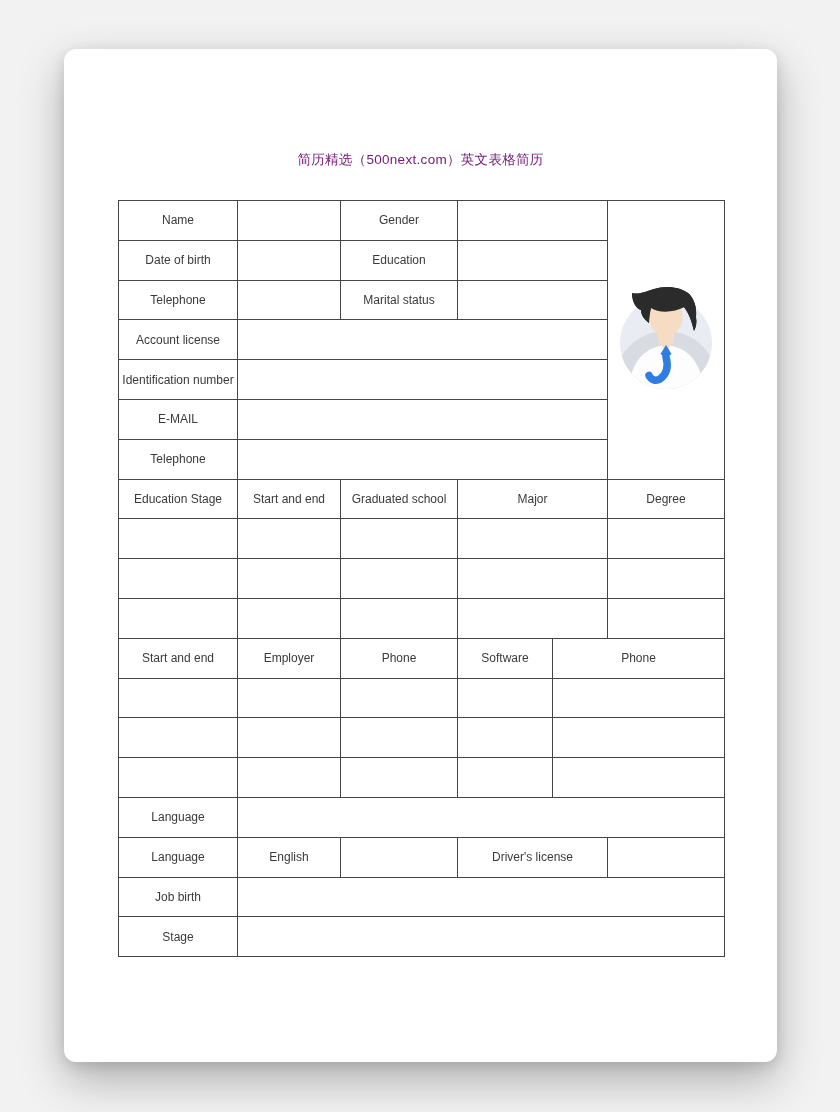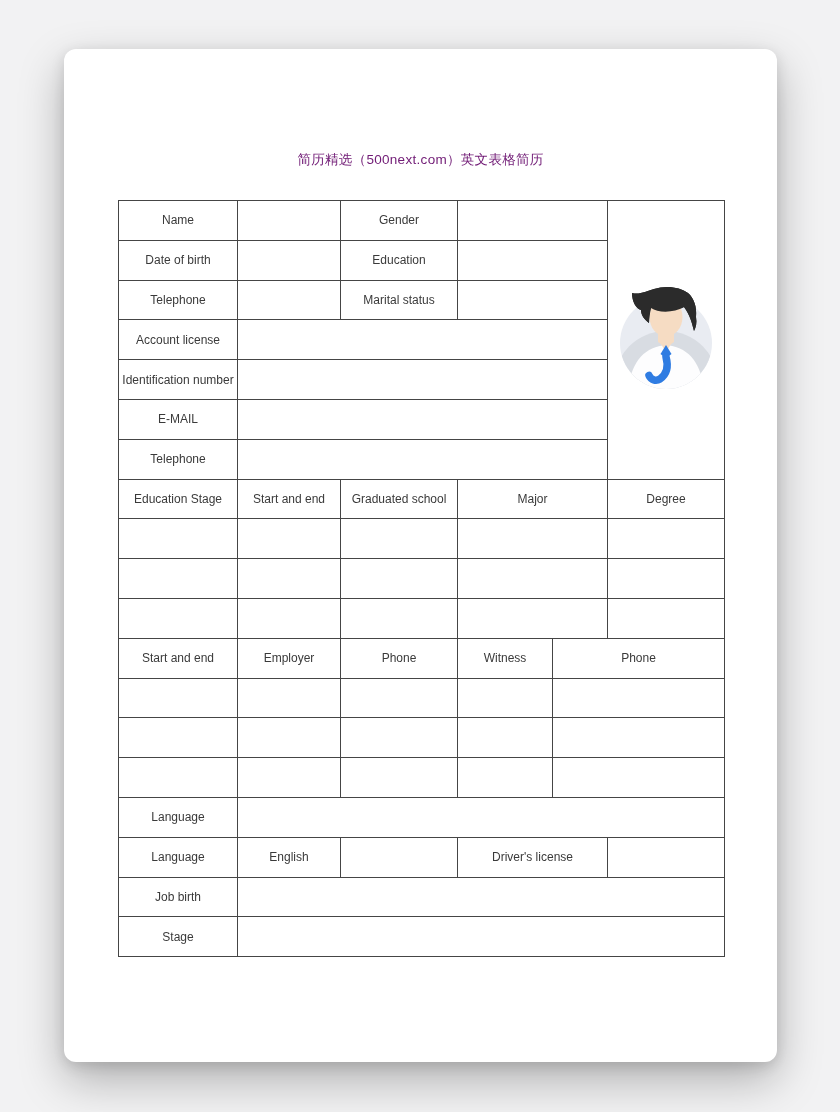--- a/index.html
+++ b/index.html
@@ -151,21 +151,21 @@
             <td></td>
           <td></td>
             <td colspan="2"></td>
           <td></td>
         </tr>
 
         <tr>
           <td>Start and end</td>
           <td>Employer</td>
           <td>Phone</td>
-          <td>Witness</td>
+          <td>Software</td>
           <td colspan="2">Phone</td>
         </tr>
 
         <tr>
           <td></td>
             <td></td>
           <td></td>
             <td></td>
           <td colspan="2"></td>
         </tr>

